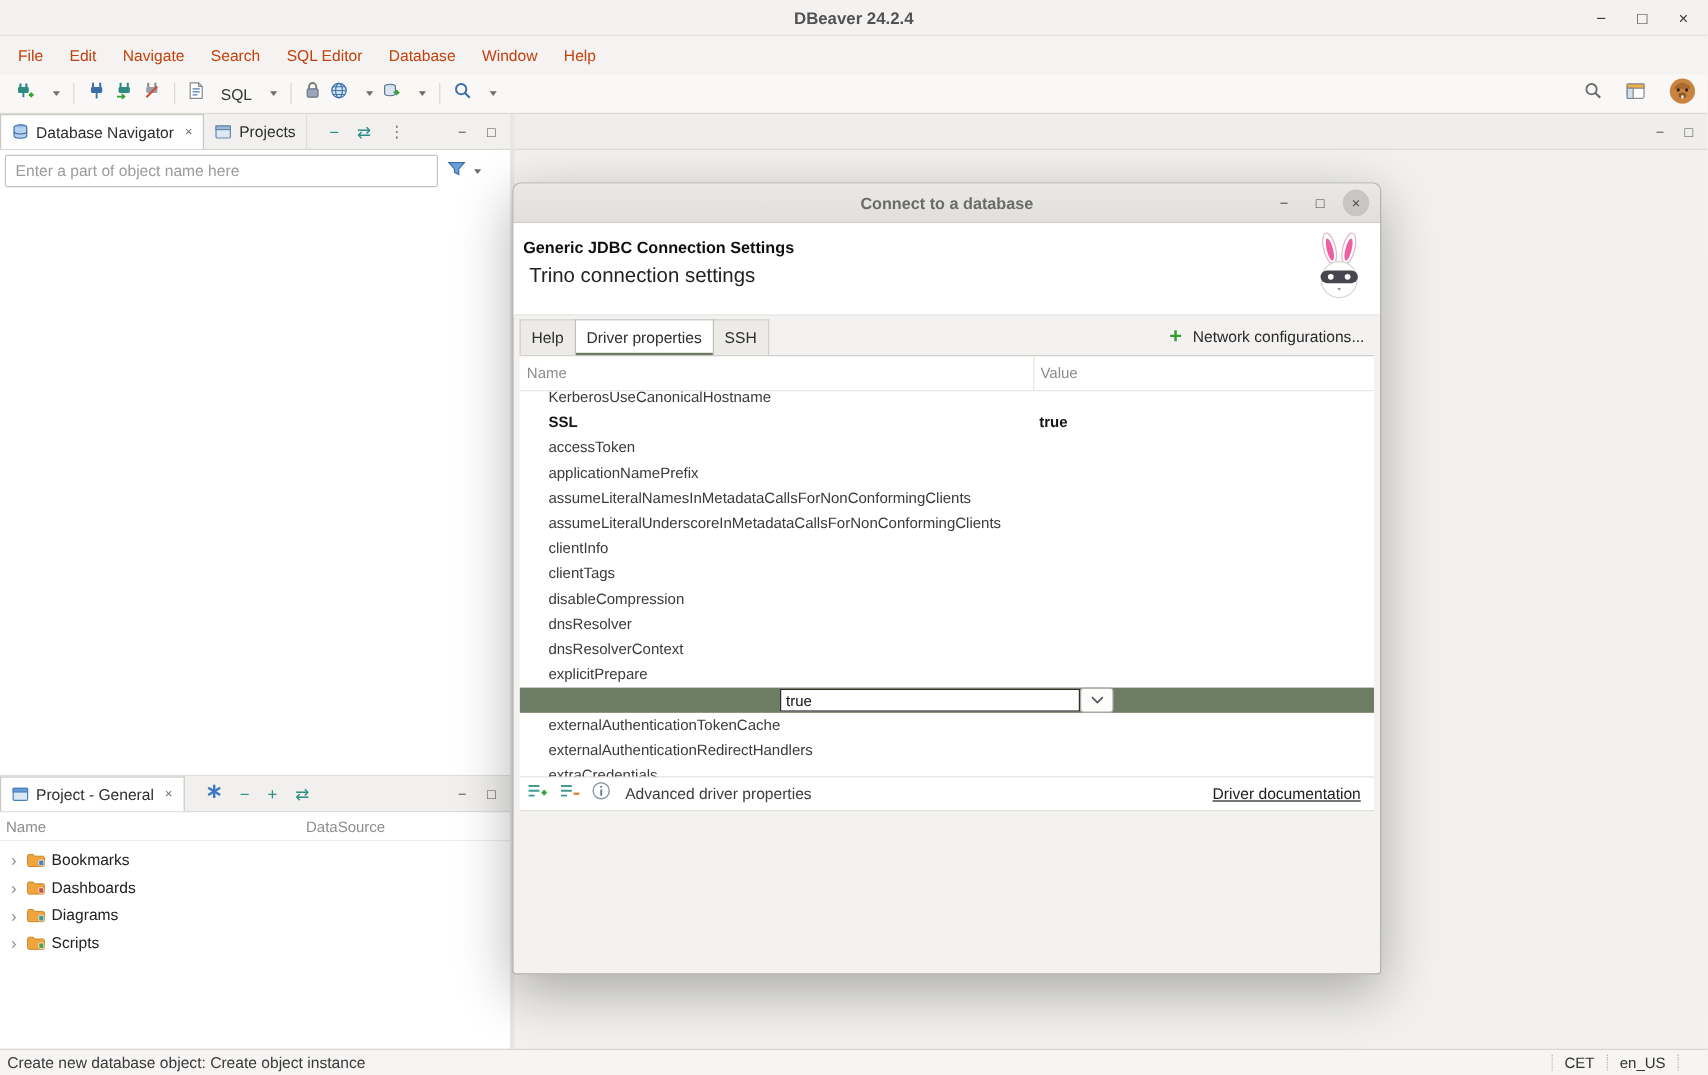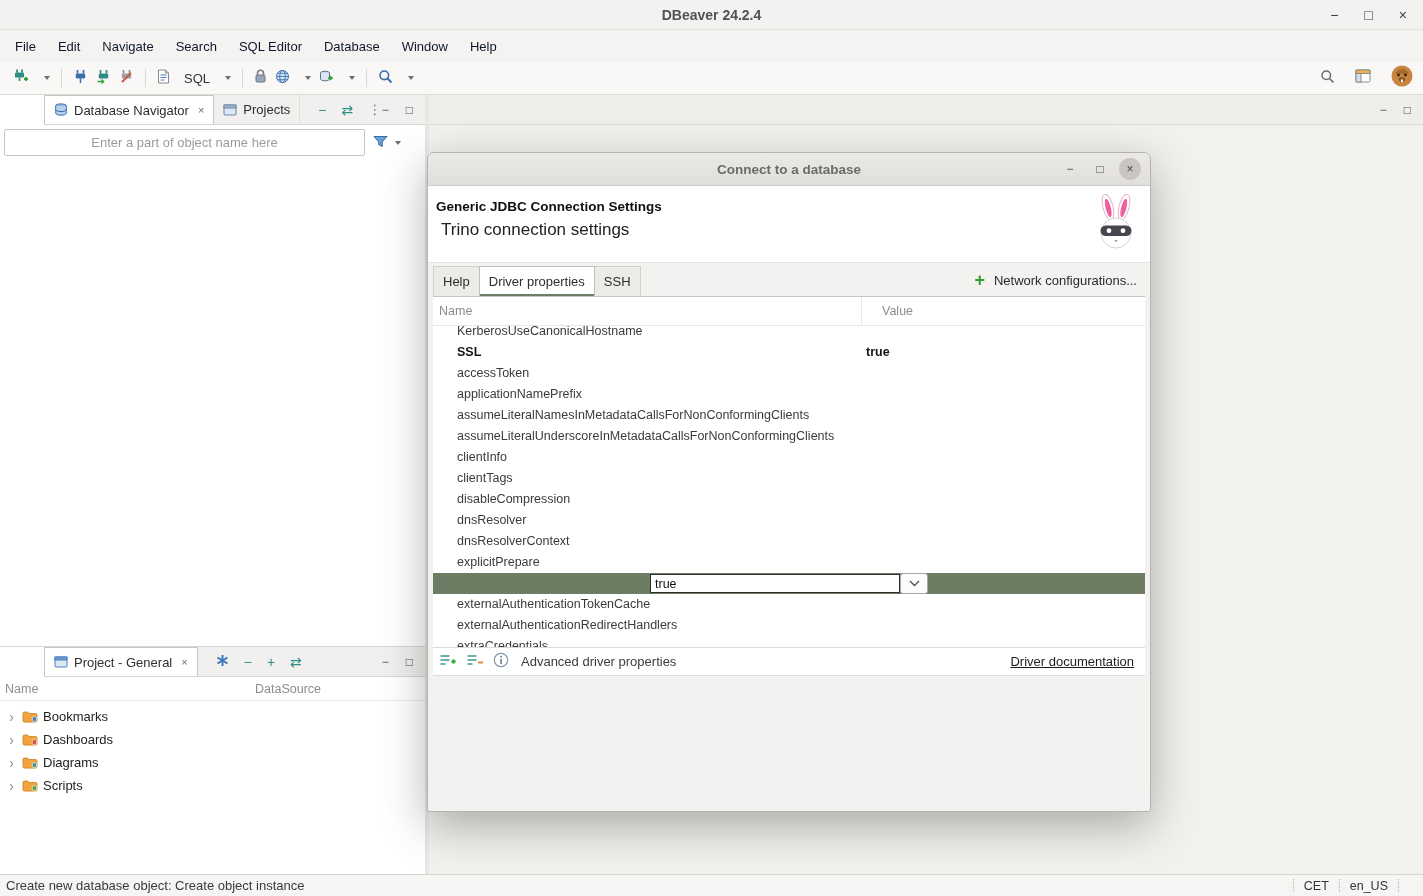--- a/index.html
+++ b/index.html
@@ -9,56 +9,56 @@
 
   
   .titlebar { height:30px; background:#f3f2f0; border-bottom:1px solid #e4e2df;
               display:flex; align-items:center; justify-content:center; position:relative; }
   .titlebar-title { font-size:14px; font-weight:bold; color:#525252; }
   .titlebar-controls { position:absolute; right:16px; display:flex; gap:26px; align-items:center;
                        color:#3c3c3c; font-size:14px; }
   .tbtn { line-height:1; cursor:default; }
 
   .menubar { height:32px; display:flex; align-items:center; padding-left:4px; background:#f4f3f1; }
-  .menu-item { color:#0f172a; font-size:13px; padding:5px 11px; white-space:nowrap; }
+  .menu-item { color:#c2410c; font-size:13px; padding:5px 11px; white-space:nowrap; }
 
   .toolbar { height:33px; background:#f9f8f6; border-bottom:1px solid #dcdad7;
              display:flex; align-items:center; padding:0 8px; position:relative; }
   .tb-item { display:flex; align-items:center; gap:12px; padding:3px 4px; border-radius:3px; }
   .tb-sep { width:1px; height:18px; background:#d9d7d4; margin:0 7px; }
   .tb-label { font-size:13px; color:#333; margin-left:2px; }
   .chev { width:0; height:0; border-left:3.5px solid transparent; border-right:3.5px solid transparent;
           border-top:4px solid #6f6f6f; display:inline-block; margin-left:3px; }
   .toolbar-right { position:absolute; right:10px; display:flex; align-items:center; gap:20px; }
 
   
   .main { display:flex; height:779px; }
   .left-panel { width:429px; display:flex; flex-direction:column; background:#fff;
                 border-right:4px solid #e9e7e4; }
   .navigator-panel { height:551px; display:flex; flex-direction:column; background:#fff; }
   .project-panel { flex:1; display:flex; flex-direction:column; background:#fff;
                    border-top:1px solid #d8d6d3; }
 
   .panel-tabbar { height:30px; background:#f1f0ee; border-bottom:1px solid #d8d6d3;
-                  display:flex; align-items:flex-end;margin-left:44px; }
+                  display:flex; align-items:flex-end; }
   .tabs { display:flex; align-items:flex-end; height:100%; }
   .panel-tab { height:29px; display:flex; align-items:center; gap:6px; padding:0 9px;
                font-size:13px; color:#2e2e2e; border-right:1px solid #deded9; background:transparent; }
   .panel-tab.active { background:#fff; border:1px solid #c9c7c4; border-bottom:none; }
   .tab-close { font-size:11px; color:#6b6b6b; margin-left:3px; }
   .tab-ic { display:flex; align-items:center; }
   .panel-tools { display:flex; align-items:center; gap:15px; margin-left:18px; height:100%; }
   .tool-teal { color:#2f8f88; font-size:14px; line-height:1; }
   .tool-gray { color:#6e6e6e; font-size:13px; line-height:1; }
   .panel-tools-right { margin-left:auto; display:flex; align-items:center; gap:17px;
                        padding-right:12px; height:100%; color:#555; font-size:12px; }
 
   .filter-row { display:flex; align-items:center; gap:8px; padding:4px 4px; background:#fff; }
   .filter-input { width:361px; height:27px; border:1px solid #c6c4c1; border-radius:2px;
-                  padding:0 8px; font-size:13px; color:#333; font-family:inherit; outline:none;text-align:center; }
+                  padding:0 8px; font-size:13px; color:#333; font-family:inherit; outline:none; }
   .filter-input::placeholder { color:#9b9b9b; }
   .filter-btn { display:flex; align-items:center; gap:4px; }
   .nav-tree { flex:1; background:#fff; }
 
   .project-cols { display:flex; height:24px; align-items:center; font-size:12.5px; color:#8d8d8d;
                   border-bottom:1px solid #efede9; background:#fff; }
   .col-name { padding-left:5px; width:255px; }
   .tree { padding-top:4px; }
   .tree-item { height:23px; display:flex; align-items:center; gap:5px; padding-left:6px;
                font-size:13px; color:#222; }
@@ -106,21 +106,21 @@
   .dlg-tab.active::after { content:""; position:absolute; left:0; right:0; bottom:0; height:2px;
                            background:var(--sel,#6d7d63); }
   .net-config { margin-left:auto; display:flex; align-items:center; gap:9px; font-size:13px;
                 color:#2a2a2a; padding-right:8px; margin-bottom:7px; }
   .net-plus { color:var(--green,#2f9e2f); font-size:18px; font-weight:bold; line-height:1; }
 
   .prop-table { background:#fff; border-bottom:1px solid #dddbd8; }
   .prop-head { display:flex; height:29px; align-items:center; font-size:12.5px; color:#8c8c8c;
                border-bottom:1px solid #e8e6e3; }
   .h-name { width:428px; padding-left:6px; }
-  .h-value { flex:1; height:100%; display:flex; align-items:center; padding-left:20px;
+  .h-value { flex:1; height:100%; display:flex; align-items:center; padding-left:5px;
              border-left:1px solid #e8e6e3;text-align:right; }
   .prop-rows { height:321px; overflow:hidden; }
   .prop-row { height:21px; display:flex; align-items:center; font-size:12.5px; color:#3b3b3b;
               line-height:21px; }
   .prop-row:first-child { margin-top:-5px; }
   .prop-name { width:428px; padding-left:24px; white-space:nowrap; overflow:hidden; }
   .prop-value { flex:1; padding-left:5px; white-space:nowrap; }
   .prop-row.bold .prop-name, .prop-row.bold .prop-value { font-weight:bold; color:#151515; }
   .prop-row.selected { background:var(--sel,#6d7d63);flex-direction:column; }
   .prop-row.selected .prop-name { color:#fff; }

